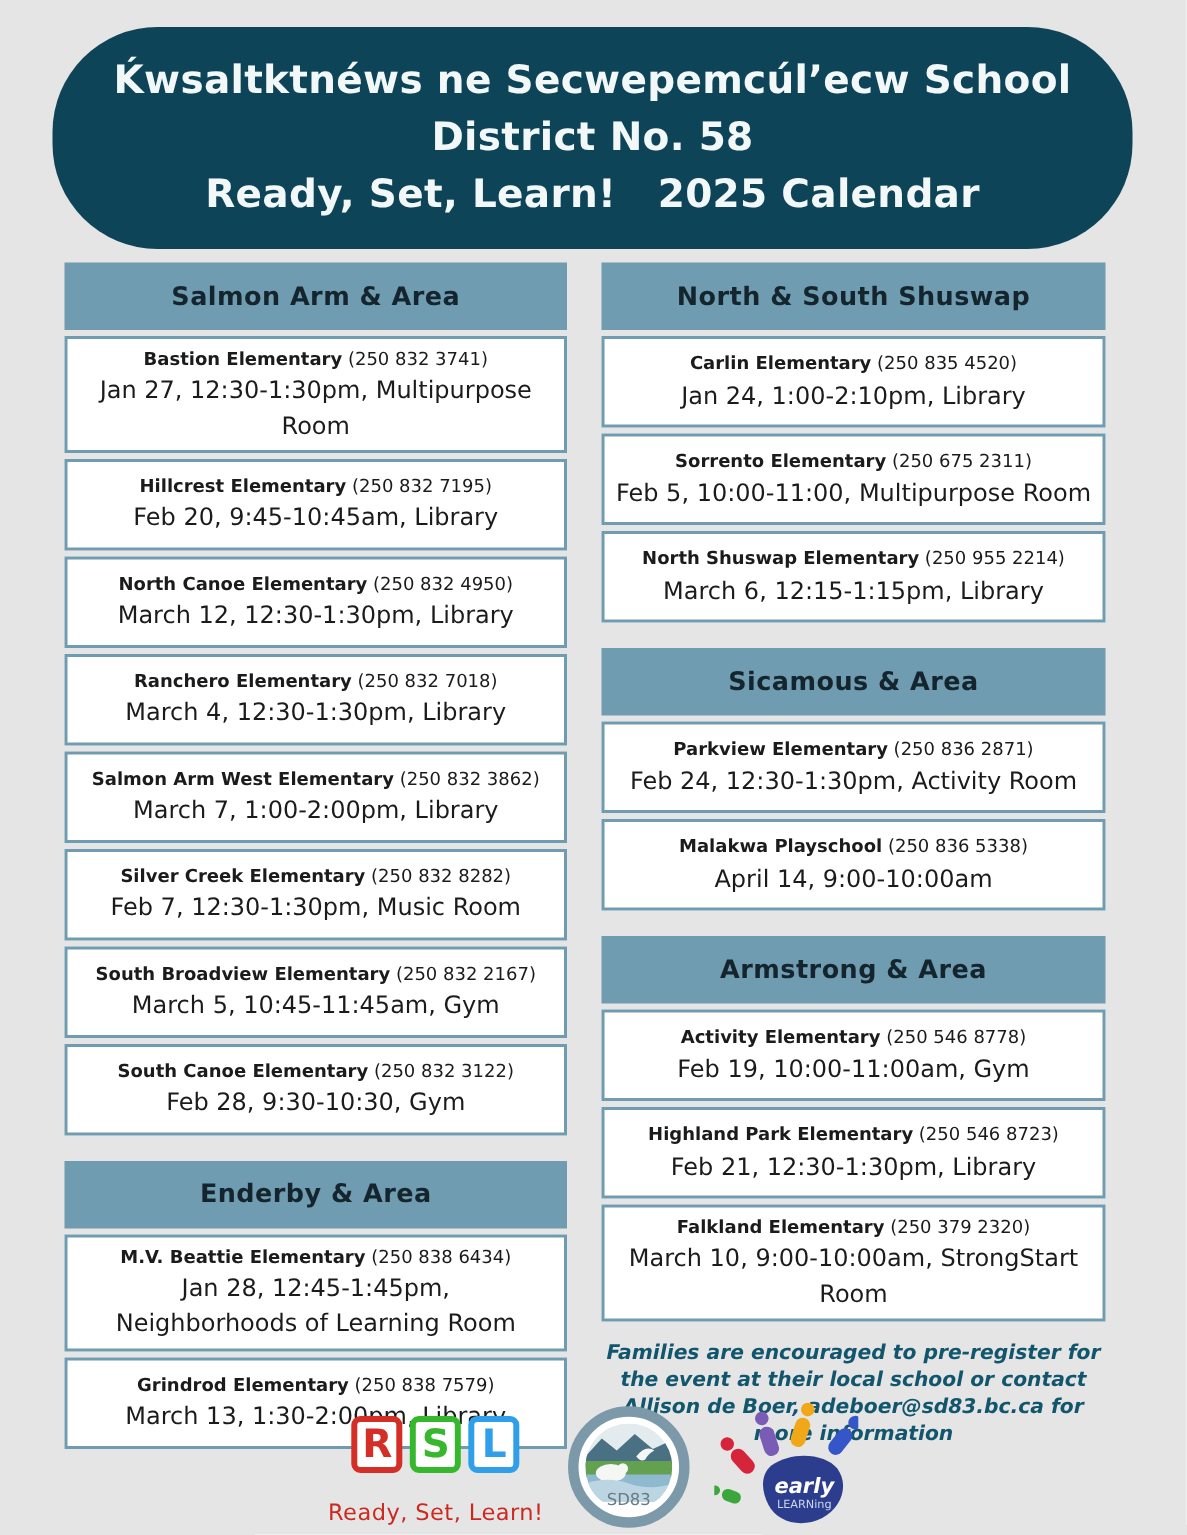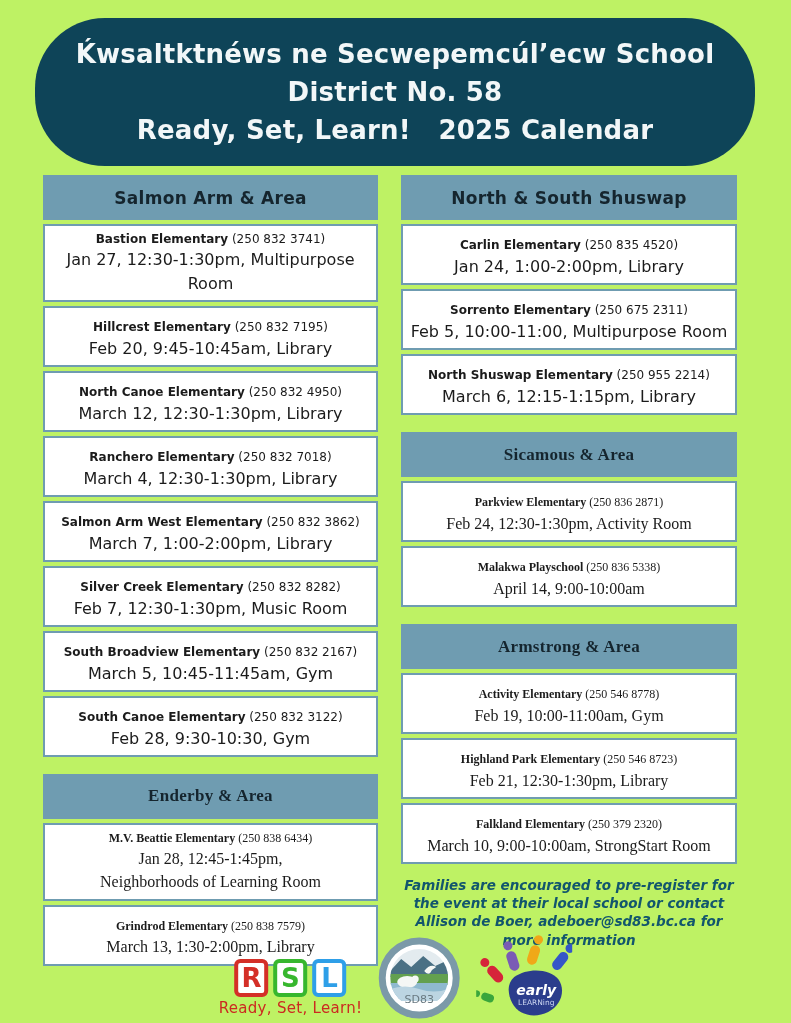--- a/index.html
+++ b/index.html
@@ -1,19 +1,19 @@
 <!DOCTYPE html>
 <html><head>
 <meta charset="utf-8">
 <style>
   html,body{margin:0;padding:0;}
   .page{
     position:relative;
     width:791px;height:1023px;
-    background:#bef264;
+    background:#e5e5e5;
     overflow:hidden;
     font-family:"DejaVu Sans","Liberation Sans",sans-serif;
     color:#1b1b1b;
   }
   
   .banner{
     position:absolute;left:35px;top:18px;
     width:720px;height:148px;
     background:#0e4458;
     border-radius:70px;
@@ -30,36 +30,36 @@
     white-space:nowrap;
   }
   
   .content{
     position:absolute;top:175px;left:43px;
     display:flex;gap:23px;align-items:flex-start;
   }
   .col{box-sizing:border-box;}
   .col-left{width:335px;}
   .col-right{width:336px;}
-  .section + .section{margin-top:17px;font-family:Liberation Serif, serif;}
+  .section + .section{margin-top:17px;}
   .region-header{
     background:#6f9cb1;
     min-height:45px;
     display:flex;align-items:center;justify-content:center;
     margin-bottom:4px;
     box-sizing:border-box;
   }
   .region-header span{
     font-weight:bold;font-size:17px;color:#15252e;letter-spacing:.3px;
   }
   .event-row{
     background:#ffffff;
     border:2px solid #6f9cb1;
     min-height:61px;
-    display:flex;flex-direction:column;justify-content:flex-end;
+    display:flex;flex-direction:column;justify-content:center;
     text-align:center;
     padding:5px 6px;
     box-sizing:border-box;
   }
   .event-row + .event-row{margin-top:4px;}
   .ev-line1{font-size:12px;line-height:1.45;}
   .ev-name{font-weight:bold;}
   .ev-phone{font-weight:normal;}
   .ev-details{font-size:16px;line-height:1.45;}
   
@@ -81,21 +81,21 @@
   .rsl-logo{display:flex;flex-direction:column;align-items:center;padding-bottom:2px;}
   .rsl-blocks{display:flex;gap:5px;}
   .rsl-block{
     width:34px;height:38px;
     border:4px solid #000;border-radius:6px;
     display:flex;align-items:center;justify-content:center;
     font-size:26px;font-weight:bold;
     background:#fff;
     box-sizing:border-box;
   }
-  .rsl-caption{font-size:15px;margin-top:2px;letter-spacing:.3px;}
+  .rsl-caption{font-size:15px;margin-top:17px;letter-spacing:.3px;}
   .sd83-logo,.el-logo{display:block;}
 </style>
 </head>
 <body>
 
 <div class="page">
 
   <div class="banner">
     <div class="banner-line">Ḱwsaltktnéws ne Secwepemcúl’ecw School</div>
     <div class="banner-line">District No. 58</div>
@@ -204,21 +204,21 @@
       <div class="sections-host">
   <section class="section">
     <div class="region-header">
       <span>North &amp; South Shuswap</span>
     </div>
     <div class="rows">
   <div class="event-row">
     <div class="ev-line1">
       <span class="ev-name">Carlin Elementary</span><span class="ev-phone">&nbsp;(250 835 4520)</span>
     </div>
-    <div class="ev-details">Jan 24, 1:00-2:00pm, Library</div>
+    <div class="ev-details">Jan 24, 1:00-2:10pm, Library</div>
 
   </div>
 
   <div class="event-row">
     <div class="ev-line1">
       <span class="ev-name">Sorrento Elementary</span><span class="ev-phone">&nbsp;(250 675 2311)</span>
     </div>
     <div class="ev-details">Feb 5, 10:00-11:00, Multipurpose Room</div>
 
   </div>

